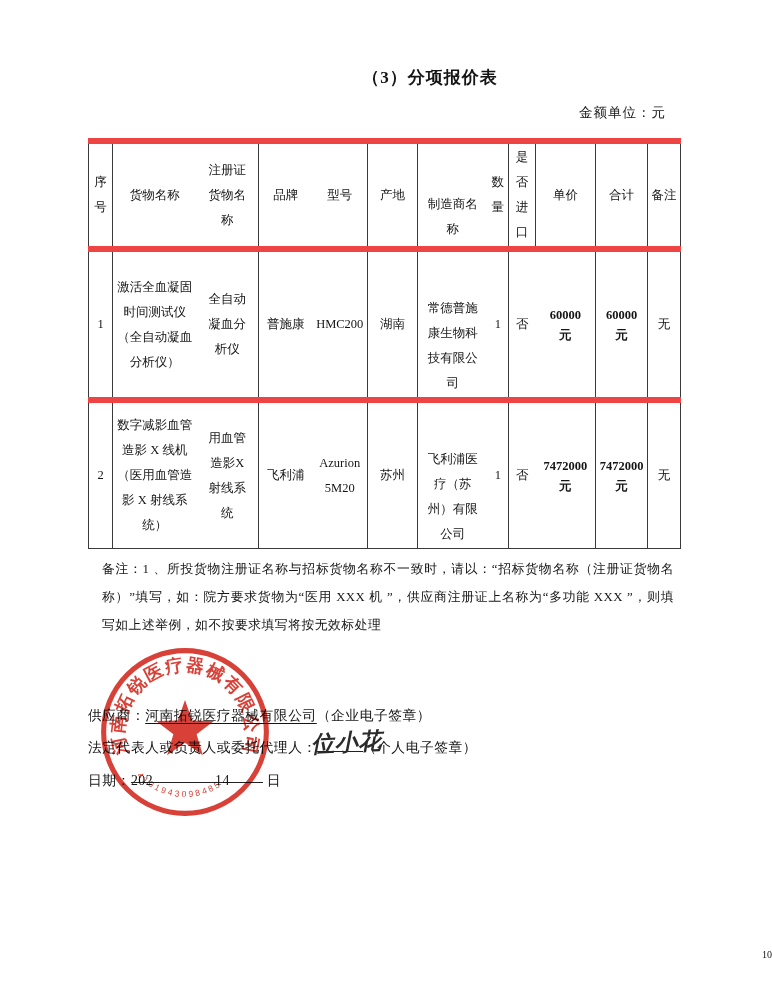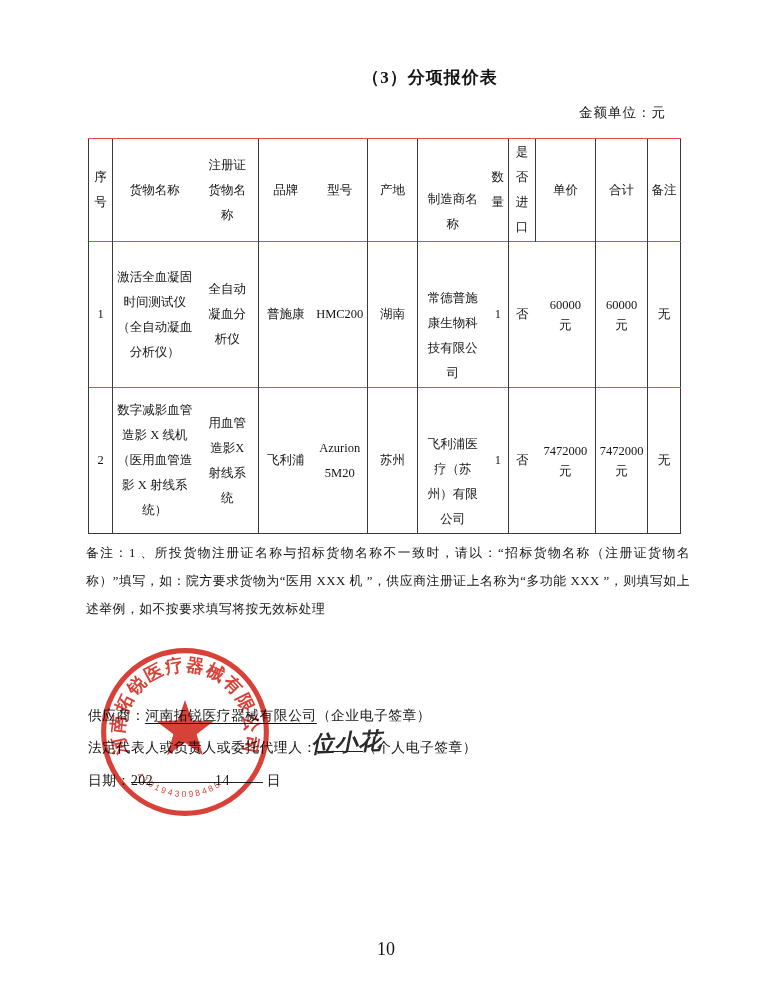--- a/index.html
+++ b/index.html
@@ -13,40 +13,40 @@
   }
   .unit-note{
     position:absolute;top:104px;right:106px;font-size:13.5px;letter-spacing:1px;
   }
   table.quote{
     position:absolute;left:88px;top:138px;width:592px;
     border-collapse:collapse;table-layout:fixed;
     font-size:12.5px;border:1.5px solid #3a3a3a;
   }
   table.quote td{
-    border-left:1px solid #3a3a3a;border-top:1px solid #ef4444;
+    border-left:1px solid #3a3a3a;border-top:6px solid #ef4444;
     text-align:center;vertical-align:middle;padding:1px 1px;line-height:2.0;
     overflow:visible;
   }
   table.quote td.nbl{border-left:none;}
   tr.hrow{height:95px;}
   tr.r1{height:125px;}
   tr.r2{height:145px;}
   tr.trow{height:33px;}
   tr.trow td{line-height:1.3;font-size:13.5px;letter-spacing:1px;}
   .inner-narrow{display:inline-block;width:42px;}
   .inner-mfr{display:inline-block;width:56px;margin-top:43px;}
-  .money{white-space:nowrap;}
+  .money{white-space:nowrap;font-weight:bold;}
   .money .num{display:block;line-height:1.6;}
   .money .unit{display:block;line-height:1.6;}
   .notes{
     position:absolute;left:86px;top:540px;width:604px;
     font-size:12.8px;line-height:2.18;text-align:justify;letter-spacing:0.5px;
   }
-  .notes p{margin:0;}
+  .notes p{margin:16px;}
   .footer{
     position:absolute;left:88px;top:700px;font-size:13.8px;line-height:2.35;letter-spacing:0.5px;
   }
   .uline{text-decoration:underline;text-underline-offset:3px;}
   .sig-slot{
     display:inline-block;position:relative;width:46px;height:15px;
     border-bottom:1px solid #222;vertical-align:baseline;
   }
   .signature{
     position:absolute;left:-6px;bottom:-3px;width:80px;
@@ -55,21 +55,21 @@
   }
   .date-slot{
     display:inline-block;border-bottom:1px solid #222;min-width:132px;height:17px;
   }
   .date-gap{display:inline-block;width:62px;}
   .stamp{
     position:absolute;left:96px;top:643px;width:178px;height:178px;
     opacity:0.88;mix-blend-mode:multiply;pointer-events:none;
   }
   .page-number{
-    position:absolute;bottom:40px;left:0;width:100%;text-align:center;font-size:18px;
+    position:absolute;bottom:40px;left:0;width:100%;text-align:right;font-size:10px;
   }
 </style>
 </head>
 <body>
 
 <div class="page">
 
   <div class="title">（3）分项报价表</div>
   <div class="unit-note">金额单位：元</div>
 

